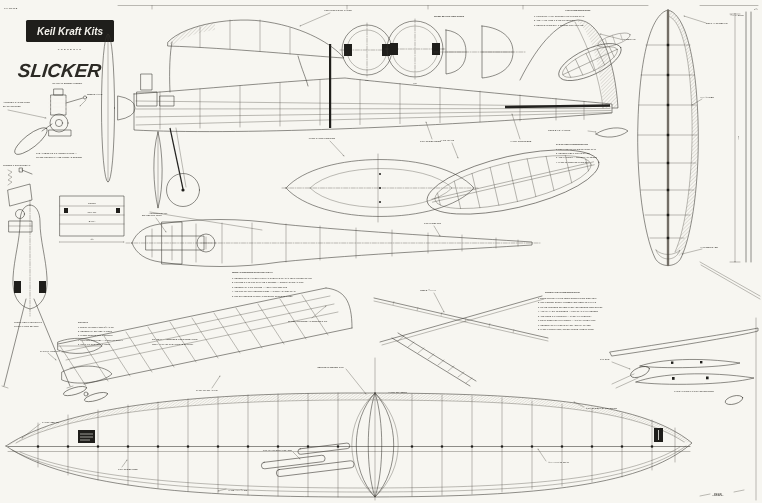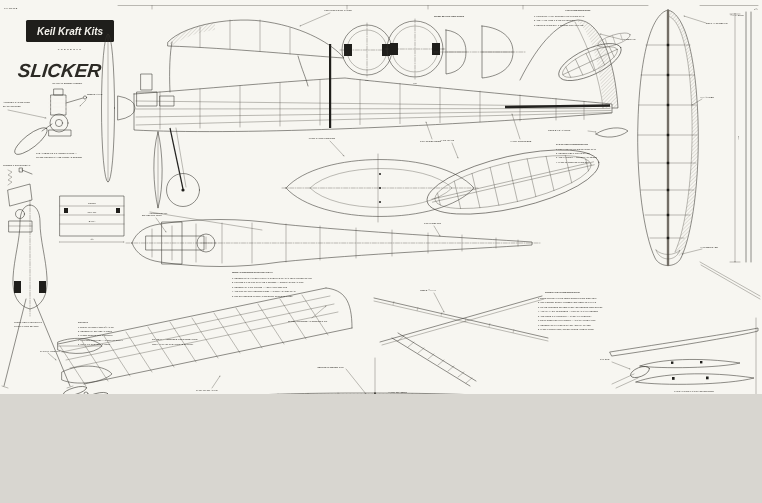--- a/index.html
+++ b/index.html
@@ -1,16 +1,16 @@
 <!DOCTYPE html>
 <html><head>
 <meta charset="utf-8">
 <style>
   html,body{margin:0;padding:0;background:#d8d6d0;}
-  .stage{position:relative;width:762px;height:394px;background:#f7f6f1;overflow:hidden;
+  .stage{position:relative;width:762px;height:503px;background:#f7f6f1;overflow:hidden;
          font-family:"Liberation Sans",sans-serif;}
   svg{position:absolute;left:0;top:0;}
   .ln{fill:none;stroke:#35332d;stroke-width:.55;stroke-linecap:round;stroke-linejoin:round;}
   .lt{fill:none;stroke:#45423b;stroke-width:.35;stroke-linecap:round;}
   .xlt{fill:none;stroke:#57544c;stroke-width:.3;}
   .hv{fill:none;stroke:#23221f;stroke-width:1.2;}
   .ink{fill:#1f1e1b;stroke:none;}
   .cl{stroke-dasharray:4 1.4 .9 1.4;}
   text{fill:#2c2a25;font-family:"Liberation Sans",sans-serif;}
   .t2{font-size:2.1px;} .t22{font-size:2.3px;} .t25{font-size:2.5px;}

